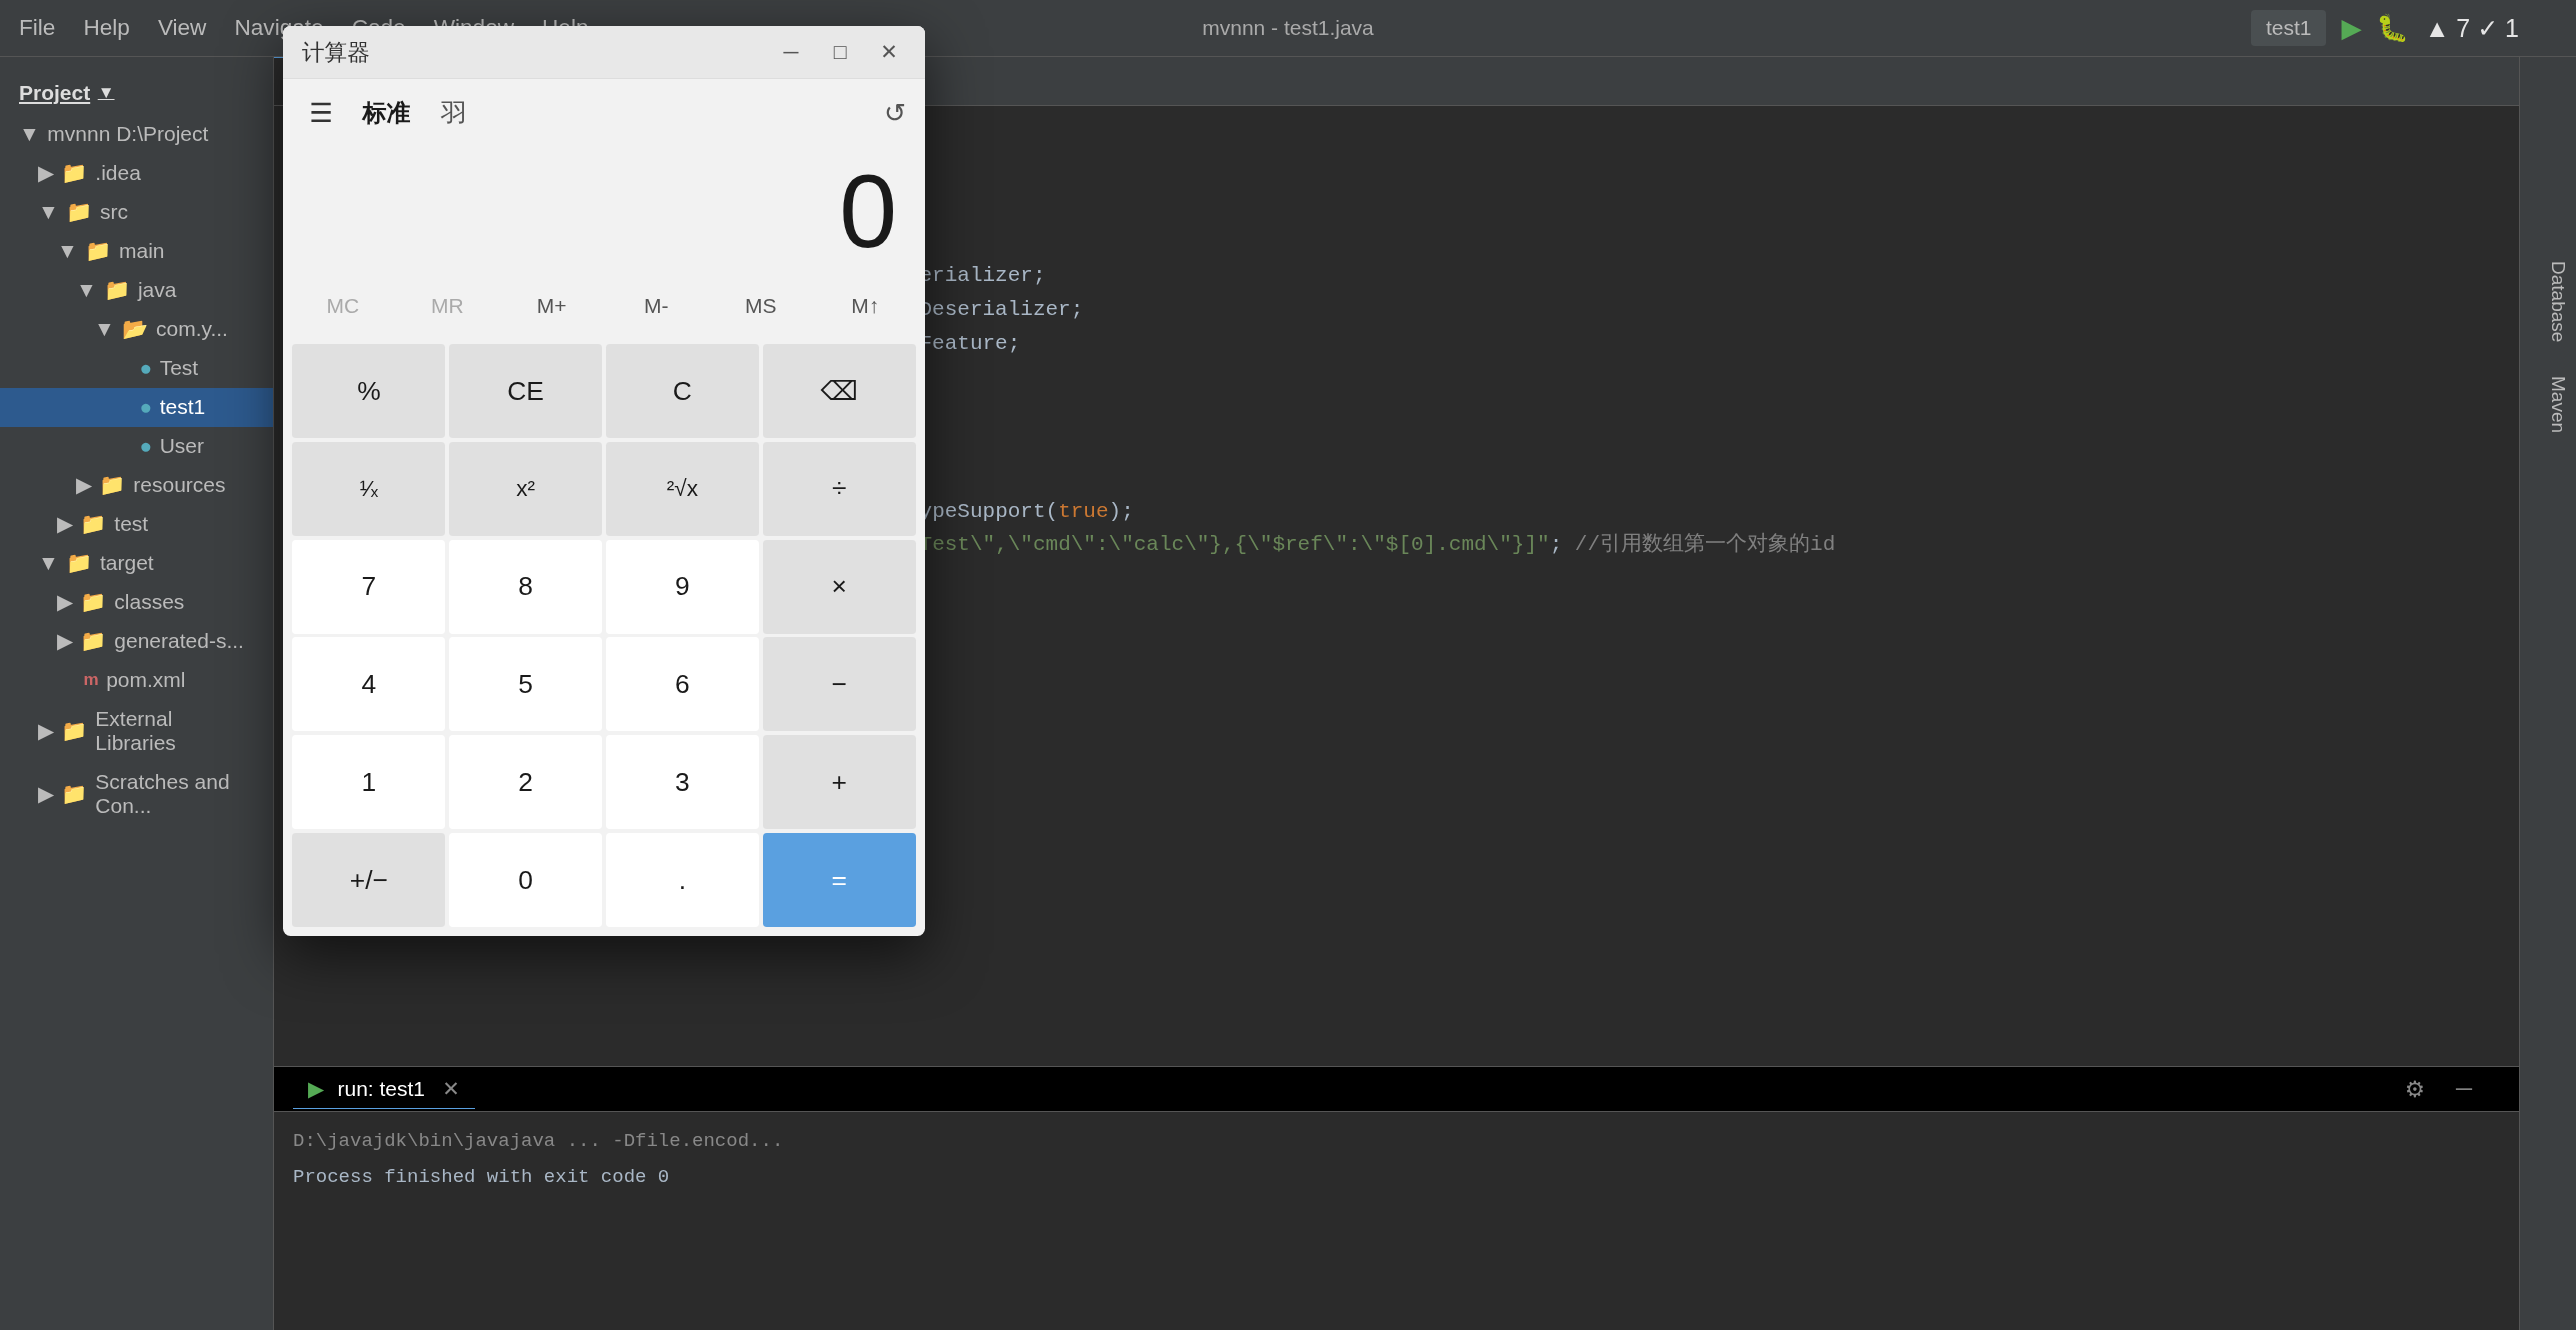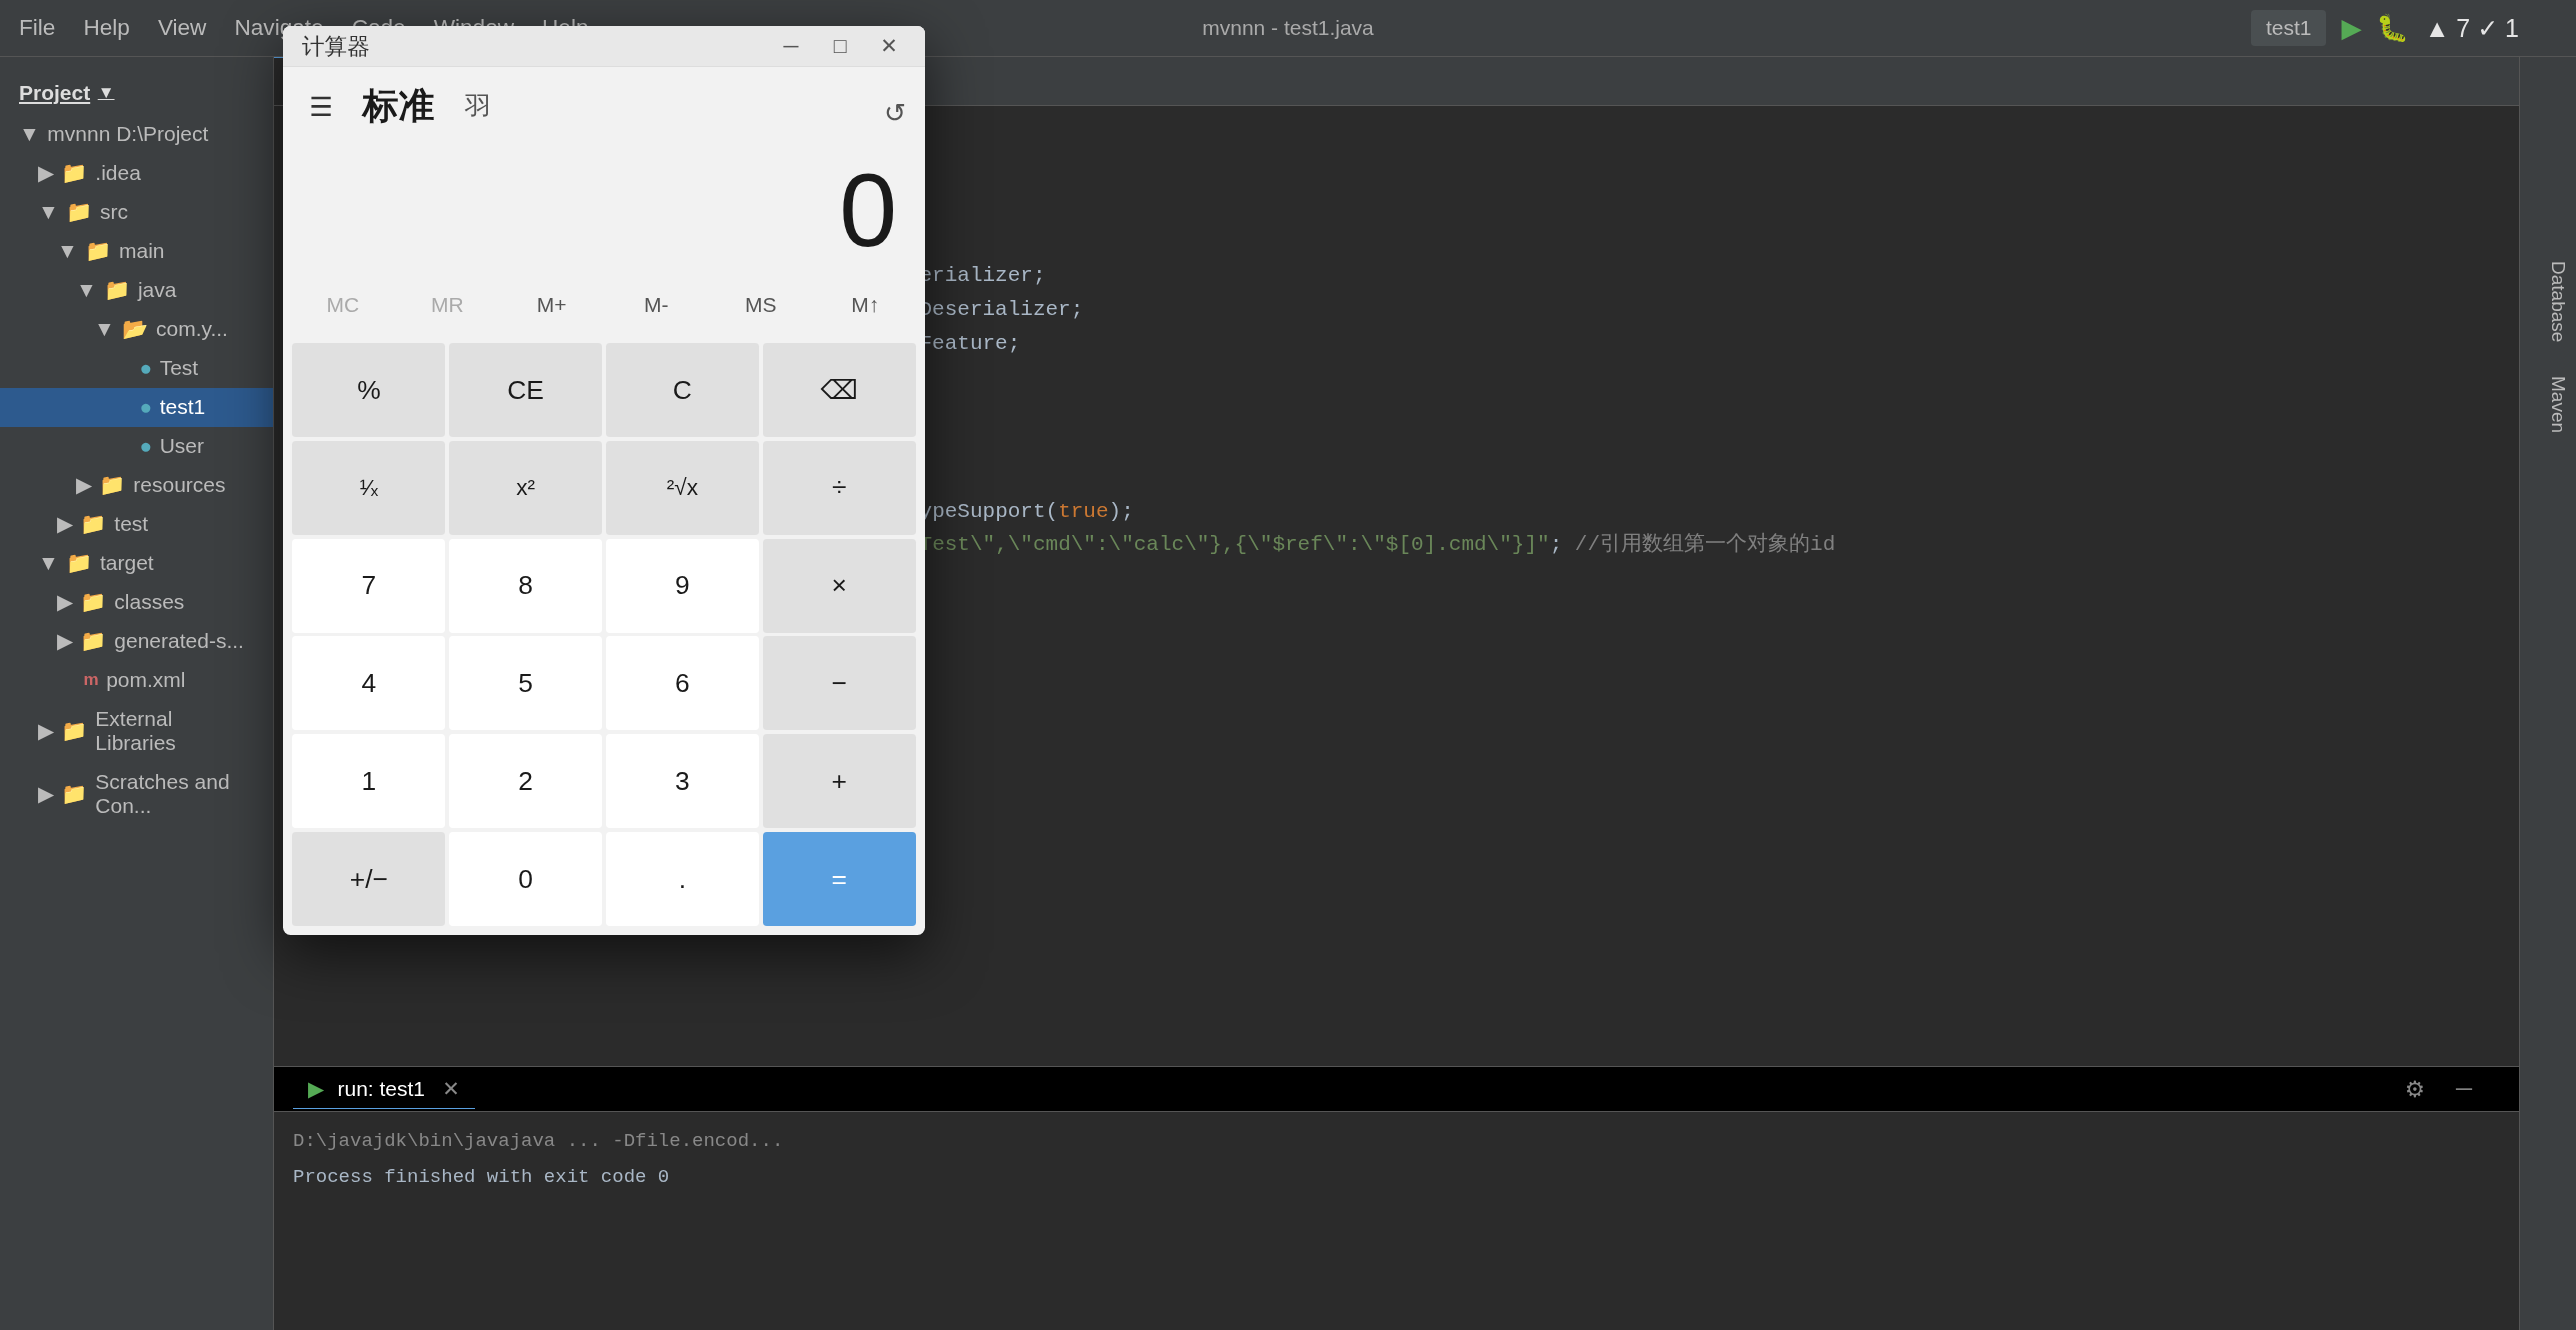--- a/index.html
+++ b/index.html
@@ -184,21 +184,21 @@
       left: 283px;
       width: 642px;
       background: #f2f2f2;
       border-radius: 7.5px;
       box-shadow: 0 19px 57px rgba(0,0,0,0.6);
       overflow: hidden;
     }
 
     .calc-titlebar {
       background: #e8e8e8;
-      height: 41px;
+      height: 53px;
       display: flex;
       align-items: center;
       padding: 0 19px;
       border-bottom: 0.9px solid #ddd;
       position: relative;
     }
     .calc-title-text {
       font-size: 22.6px;
       color: #333;
       font-weight: 500;
@@ -232,21 +232,21 @@
       font-size: 26.4px;
       color: #333;
       cursor: pointer;
       width: 38px;
       height: 38px;
       display: flex;
       align-items: center;
       justify-content: center;
     }
     .calc-mode-label {
-      font-size: 36px;
+      font-size: 24px;
       font-weight: 600;
       color: #1a1a1a;
     }
     .calc-history-icon {
       position: absolute;
       right: 19px;
       top: 71px;
       font-size: 26.4px;
       color: #555;
       cursor: pointer;

